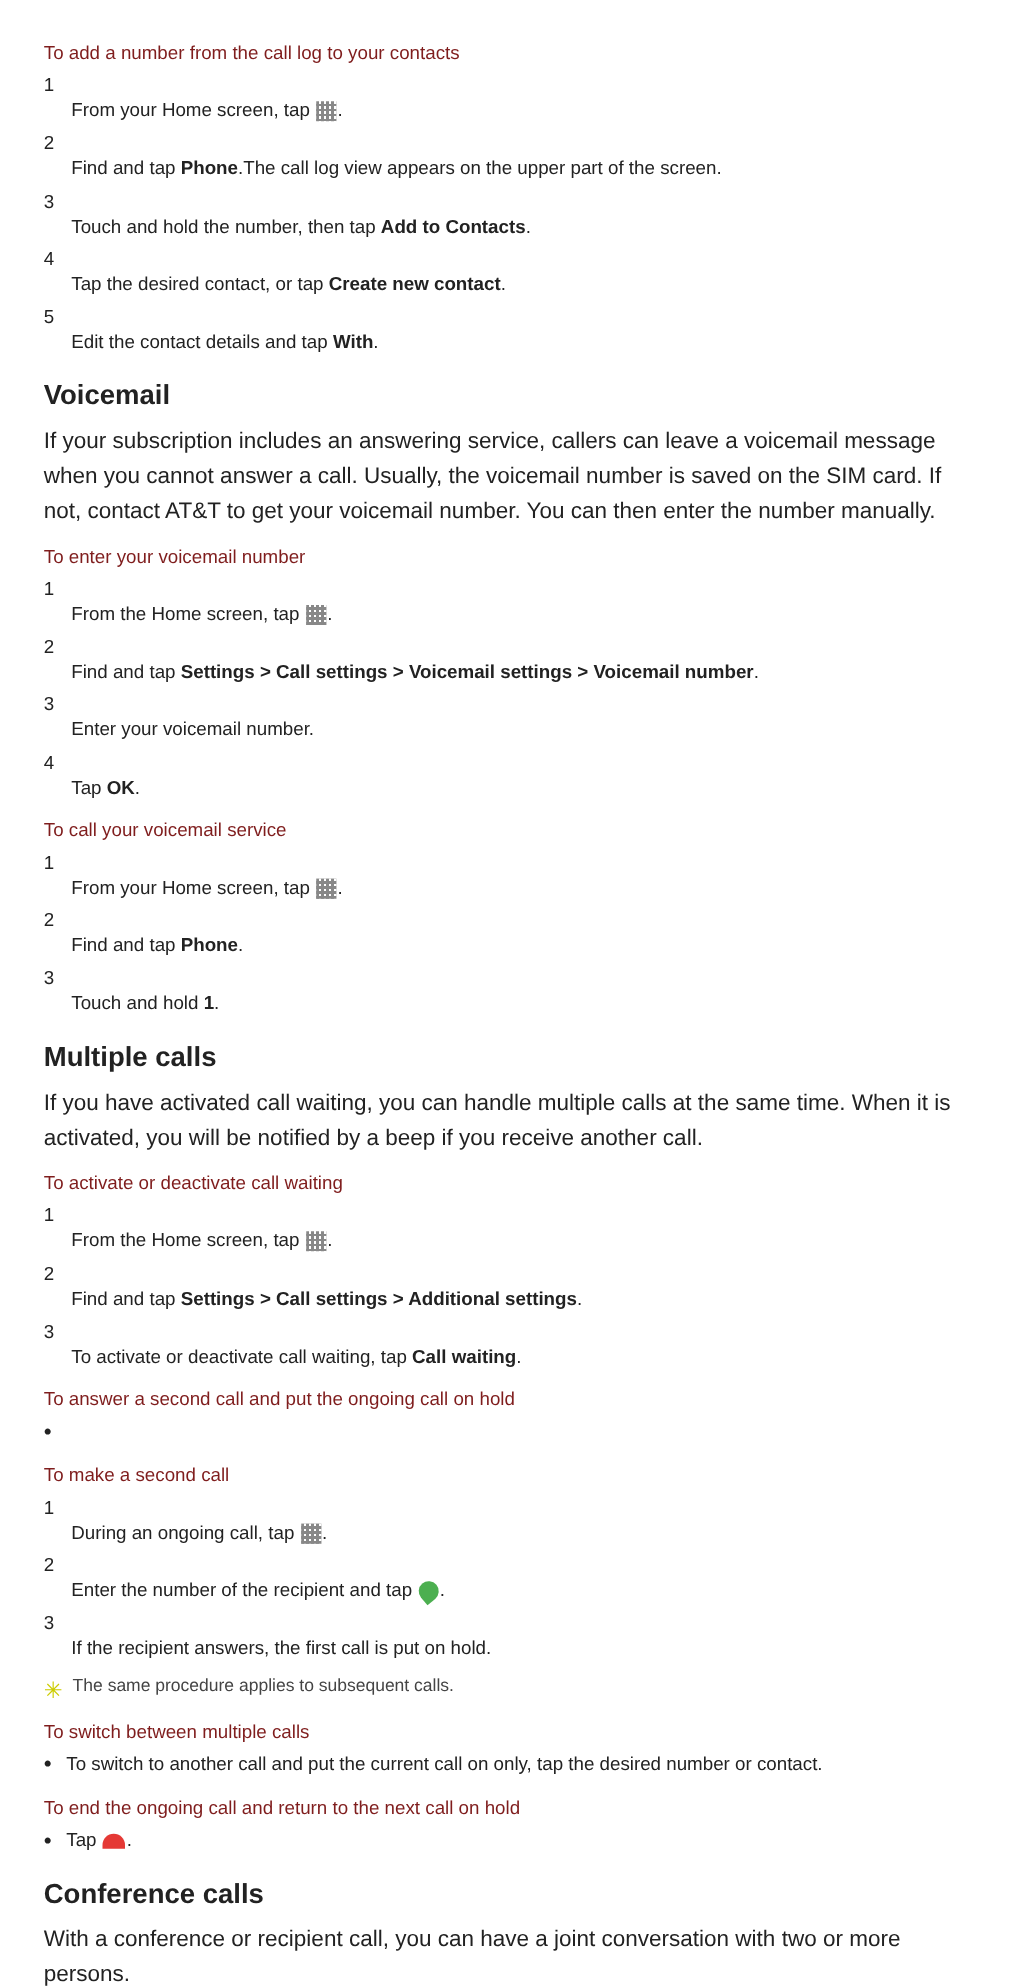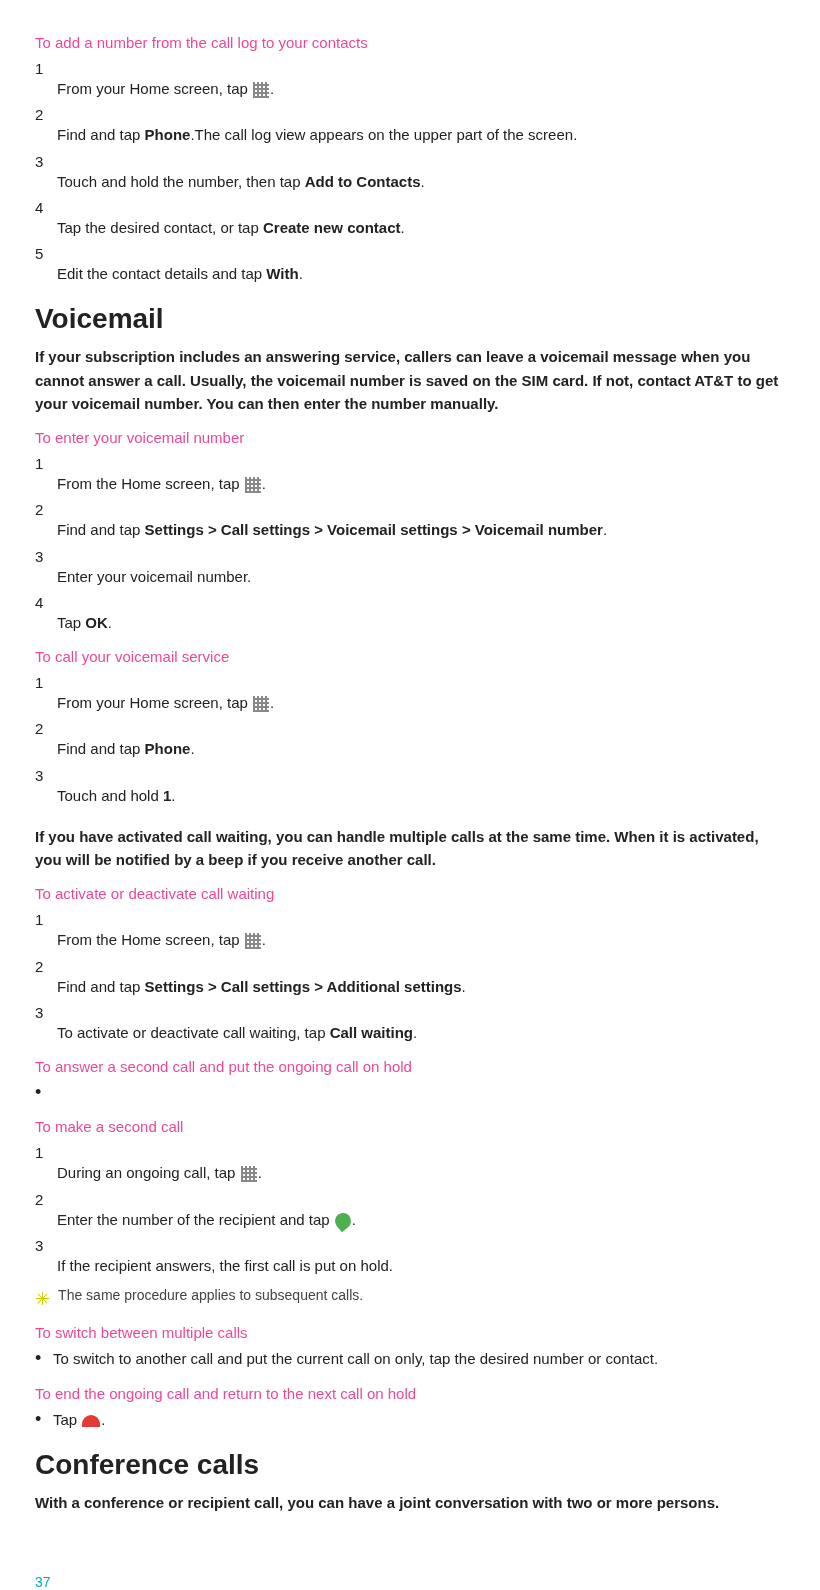--- a/index.html
+++ b/index.html
@@ -6,38 +6,37 @@
     body {
       font-family: Arial, sans-serif;
       font-size: 15px;
       color: #222;
       background: #fff;
       width: 820px;
       min-height: 1590px;
       padding: 20px 35px 30px 35px;
     }
     .cyan-link {
-      color: #ec4899;
+      color: #7f1d1d;
       font-size: 15px;
       margin-bottom: 6px;
       margin-top: 14px;
       display: block;
     }
     .section-heading {
-      font-size: 28px;
+      font-size: 22px;
       font-weight: bold;
       color: #222;
       margin-bottom: 10px;
     }
     .body-text {
-      font-size: 15px;
+      font-size: 18px;
       color: #222;
       line-height: 1.55;
       margin-bottom: 8px;
-      font-weight: bold;
     }
     ol.steps {
       margin-left: 0;
       padding-left: 0;
       list-style: none;
       margin-bottom: 6px;
     }
     ol.steps li {
       display: flex;
       align-items: flex-start;
@@ -197,20 +196,21 @@
       <span class="step-text">Find and tap <span class="bold">Phone</span>.</span>
     </li>
     <li>
       <span class="num">3</span>
       <span class="step-text">Touch and hold <span class="bold">1</span>.</span>
     </li>
   </ol>
 </div>
 
 <div style="margin-top:18px;">
+  <div class="section-heading">Multiple calls</div>
   <p class="body-text">If you have activated call waiting, you can handle multiple calls at the same time. When it is activated, you will be notified by a beep if you receive another call.</p>
 
   <span class="cyan-link">To activate or deactivate call waiting</span>
   <ol class="steps">
     <li>
       <span class="num">1</span>
       <span class="step-text">From the Home screen, tap <span class="icon-grid"></span>.</span>
     </li>
     <li>
       <span class="num">2</span>

